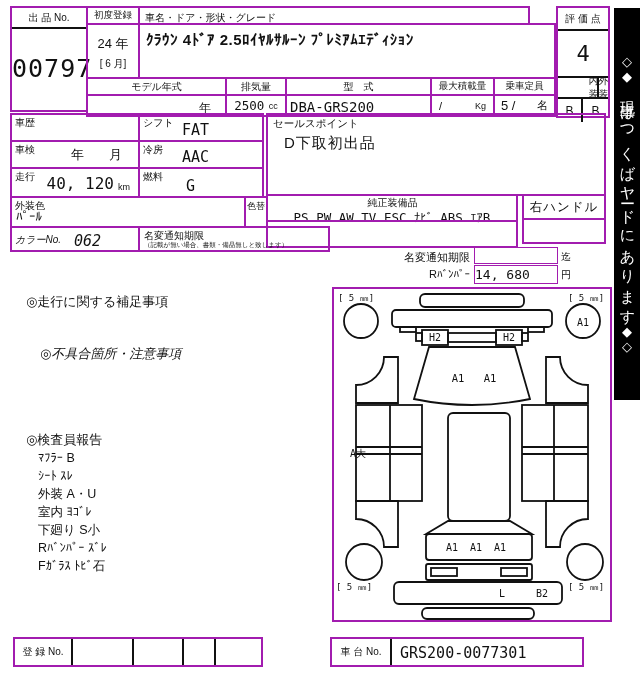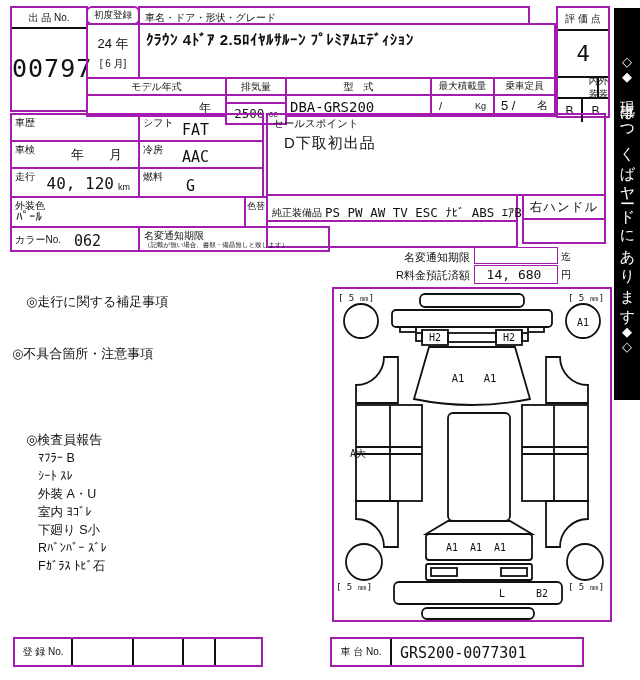--- a/index.html
+++ b/index.html
@@ -22,37 +22,37 @@
 </head>
 <body>
 
 <div class="page">
 
   <div class="bx" style="left:10px;top:6px;width:78px;height:106px;">
     <div class="center bb" style="height:19px;font-size:10px;">出 品 No.</div>
     <div class="mono" style="font-size:25px;text-align:center;line-height:80px;letter-spacing:1px;">00797</div>
   </div>
 
-  <div class="bx center" style="left:86px;top:6px;width:54px;height:19px;font-size:9.5px;border-radius:6px;">初度登録</div>
+  <div class="bx center" style="left:86px;top:6px;width:54px;height:19px;font-size:9.5px;">初度登録</div>
   <div class="bx" style="left:86px;top:23px;width:54px;height:56px;">
     <div style="font-size:13px;text-align:center;margin-top:10px;">24 年</div>
     <div style="font-size:10px;text-align:center;margin-top:4px;">[ 6 月]</div>
   </div>
 
   <div class="bx" style="left:138px;top:6px;width:392px;height:19px;font-size:10px;padding:3px 0 0 5px;">車名・ドア・形状・グレード</div>
   <div class="bx" style="left:138px;top:23px;width:418px;height:56px;font-size:15px;font-weight:bold;letter-spacing:.5px;padding:3px 6px;line-height:1.6;">ｸﾗｳﾝ 4ﾄﾞｱ  2.5ﾛｲﾔﾙｻﾙｰﾝ ﾌﾟﾚﾐｱﾑｴﾃﾞｨｼｮﾝ</div>
 
   <div class="bx center" style="left:86px;top:77px;width:141px;height:19px;font-size:10px;">モデル年式</div>
   <div class="bx center" style="left:225px;top:77px;width:62px;height:19px;font-size:10px;">排気量</div>
   <div class="bx center" style="left:285px;top:77px;width:147px;height:19px;font-size:10px;">型　式</div>
   <div class="bx center" style="left:430px;top:77px;width:65px;height:19px;font-size:9.5px;">最大積載量</div>
   <div class="bx center" style="left:493px;top:77px;width:63px;height:19px;font-size:9.5px;">乗車定員</div>
 
   <div class="bx" style="left:86px;top:94px;width:141px;height:23px;font-size:12px;text-align:right;padding:4px 14px 0 0;">年</div>
-  <div class="bx center" style="left:225px;top:94px;width:62px;height:23px;margin-top:8px;">
+  <div class="bx center" style="left:225px;top:94px;width:62px;height:23px;">
     <span class="mono" style="font-size:12.5px;">2500</span>&nbsp;<span class="sm">cc</span>
   </div>
   <div class="bx mono" style="left:285px;top:94px;width:147px;height:23px;font-size:14px;padding:3px 0 0 3px;">DBA-GRS200</div>
   <div class="bx" style="left:430px;top:94px;width:65px;height:23px;display:flex;align-items:center;justify-content:space-between;padding:0 7px;font-size:11px;">
     <span>/</span>
     <span class="sm">Kg</span>
   </div>
   <div class="bx" style="left:493px;top:94px;width:63px;height:23px;display:flex;align-items:center;justify-content:space-between;padding:0 6px;">
     <span style="font-size:13px;">5 /</span>
     <span style="font-size:11px;">名</span>
@@ -101,47 +101,47 @@
     <span class="cl">外装色</span>
     <span class="abs" style="left:4px;bottom:2px;font-size:13px;">ﾊﾟｰﾙ</span>
   </div>
   <div class="bx" style="left:244px;top:196px;width:24px;height:32px;font-size:9px;text-align:center;padding-top:2px;">色替</div>
 
   <div class="bx" style="left:266px;top:113px;width:340px;height:83px;">
     <span class="cl" style="font-size:10.5px;left:5px;top:2px;">セールスポイント</span>
     <span class="abs" style="left:16px;top:19px;font-size:15px;letter-spacing:1px;">D下取初出品</span>
   </div>
 
-  <div class="bx" style="left:266px;top:194px;width:252px;height:28px;display:flex;align-items:flex-end;">
+  <div class="bx" style="left:266px;top:194px;width:252px;height:28px;display:flex;align-items:center;flex-direction:column;">
     <span style="font-size:10px;padding:0 3px 0 4px;white-space:nowrap;">純正装備品</span>
     <span class="mono" style="font-size:12.5px;white-space:nowrap;">PS PW AW TV ESC ﾅﾋﾞ ABS ｴｱB</span>
   </div>
   <div class="bx" style="left:266px;top:220px;width:252px;height:28px;"></div>
   <div class="bx center" style="left:522px;top:194px;width:84px;height:26px;font-size:12.5px;letter-spacing:1px;">右ハンドル</div>
   <div class="bx" style="left:522px;top:218px;width:84px;height:26px;"></div>
 
-  <div class="bx" style="left:10px;top:226px;width:130px;height:26px;">
+  <div class="bx" style="left:10px;top:226px;width:130px;height:26px;font-style:italic;">
     <span class="cl" style="top:5px;">カラーNo.</span>
     <span class="abs mono" style="left:62px;top:4px;font-size:15px;">062</span>
   </div>
   <div class="bx" style="left:138px;top:226px;width:192px;height:26px;">
     <span class="cl" style="font-size:10px;left:4px;top:1px;">名変通知期限</span>
     <span class="abs" style="left:4px;top:13px;font-size:6.5px;">（記載が無い場合、書類・備品無しと致します）</span>
   </div>
 
   <div class="abs" style="left:352px;top:250px;width:118px;text-align:right;font-size:11px;">名変通知期限</div>
   <div class="bx thin" style="left:474px;top:247px;width:84px;height:17px;"></div>
   <div class="abs" style="left:561px;top:250px;font-size:10px;">迄</div>
 
-  <div class="abs" style="left:342px;top:268px;width:128px;text-align:right;font-size:11px;">R料金預託済額</div>
-  <div class="bx thin mono" style="left:474px;top:265px;width:84px;height:19px;text-align:center;font-size:13px;padding:1px 4px 15px 0;">14, 680</div>
+  <div class="abs" style="left:342px;top:268px;width:128px;text-align:right;font-size:11px;">Rﾊﾞﾝﾊﾟｰ</div>
+  <div class="bx thin mono" style="left:474px;top:265px;width:84px;height:19px;text-align:left;font-size:13px;padding:1px 4px 15px 0;">14, 680</div>
   <div class="abs" style="left:561px;top:268px;font-size:10px;">円</div>
 
   <div class="abs" style="left:26px;top:293px;font-size:13px;">◎走行に関する補足事項</div>
-  <div class="abs" style="left:12px;top:345px;font-size:13px;">◎不具合箇所・注意事項</div>
+  <div class="abs" style="left:40px;top:345px;font-size:13px;font-style:italic;">◎不具合箇所・注意事項</div>
   <div class="abs" style="left:26px;top:431px;font-size:13px;">◎検査員報告</div>
   <div class="abs" style="left:38px;top:449px;font-size:12.5px;line-height:18px;">
     <div>ﾏﾌﾗｰ B</div>
     <div>ｼｰﾄ ｽﾚ</div>
     <div>外装 A・U</div>
     <div>室内 ﾖｺﾞﾚ</div>
     <div>下廻り S小</div>
     <div>Rﾊﾞﾝﾊﾟｰ ｽﾞﾚ</div>
     <div>Fｶﾞﾗｽ ﾄﾋﾞ石</div>
   </div>

